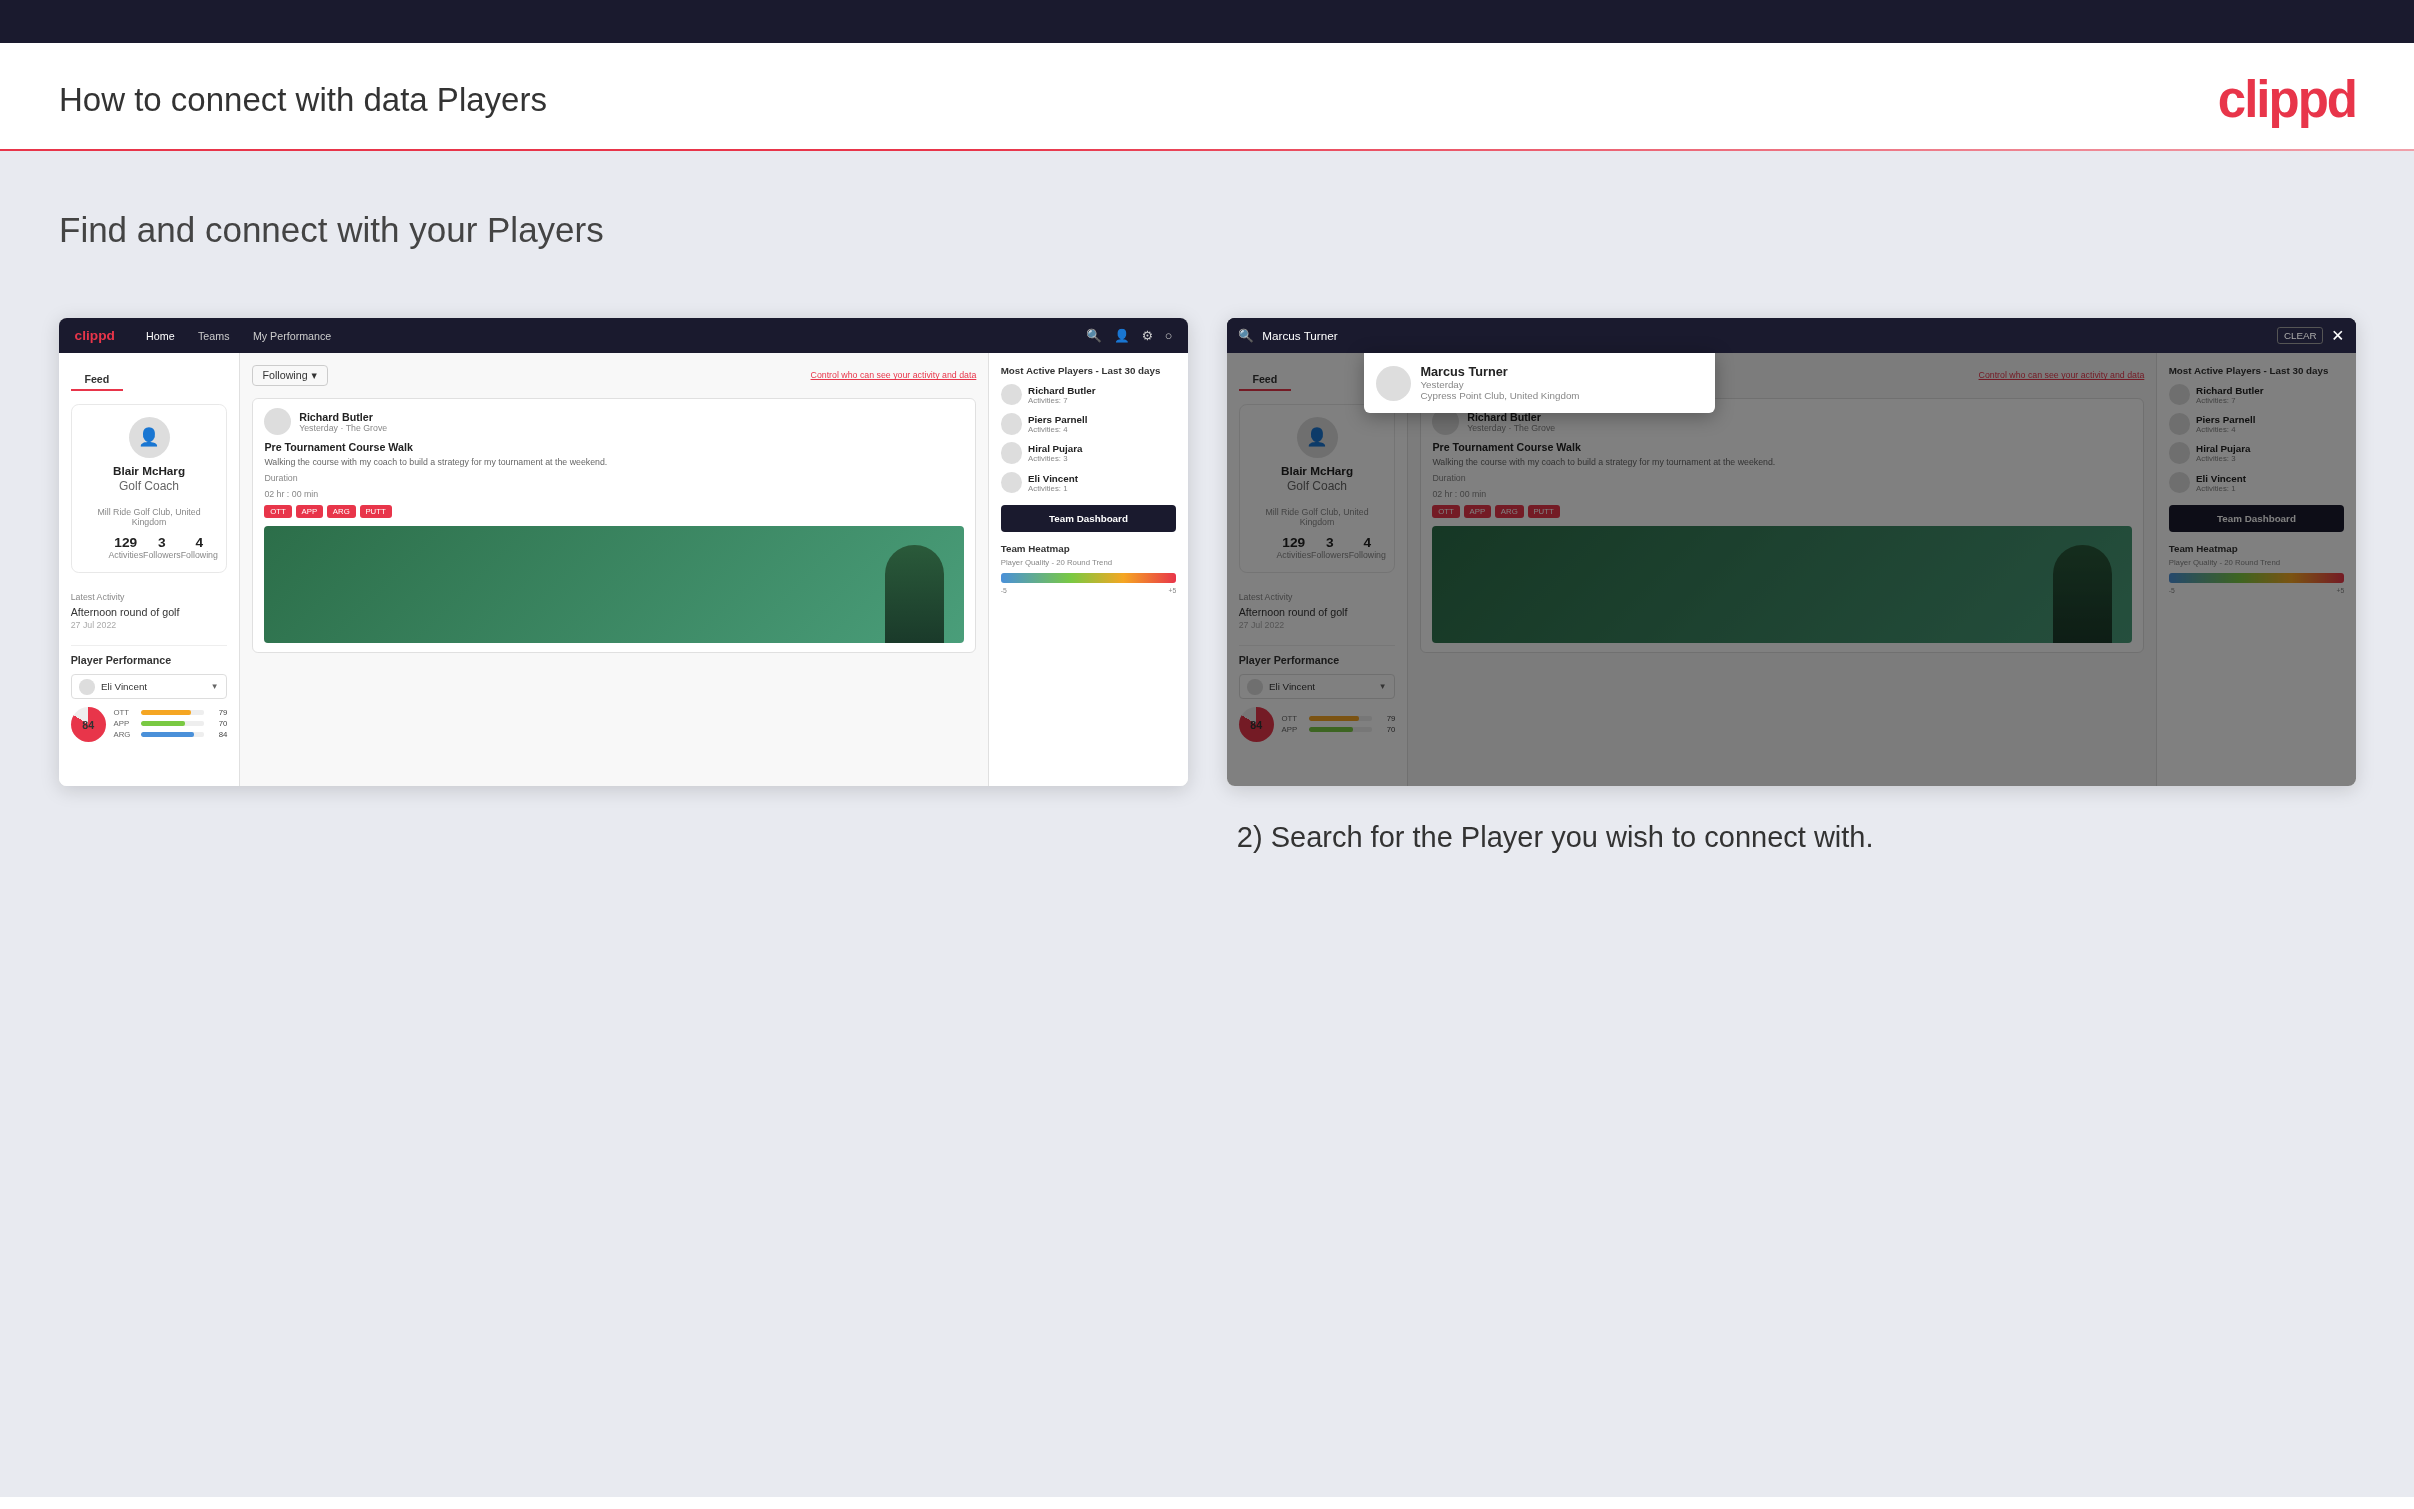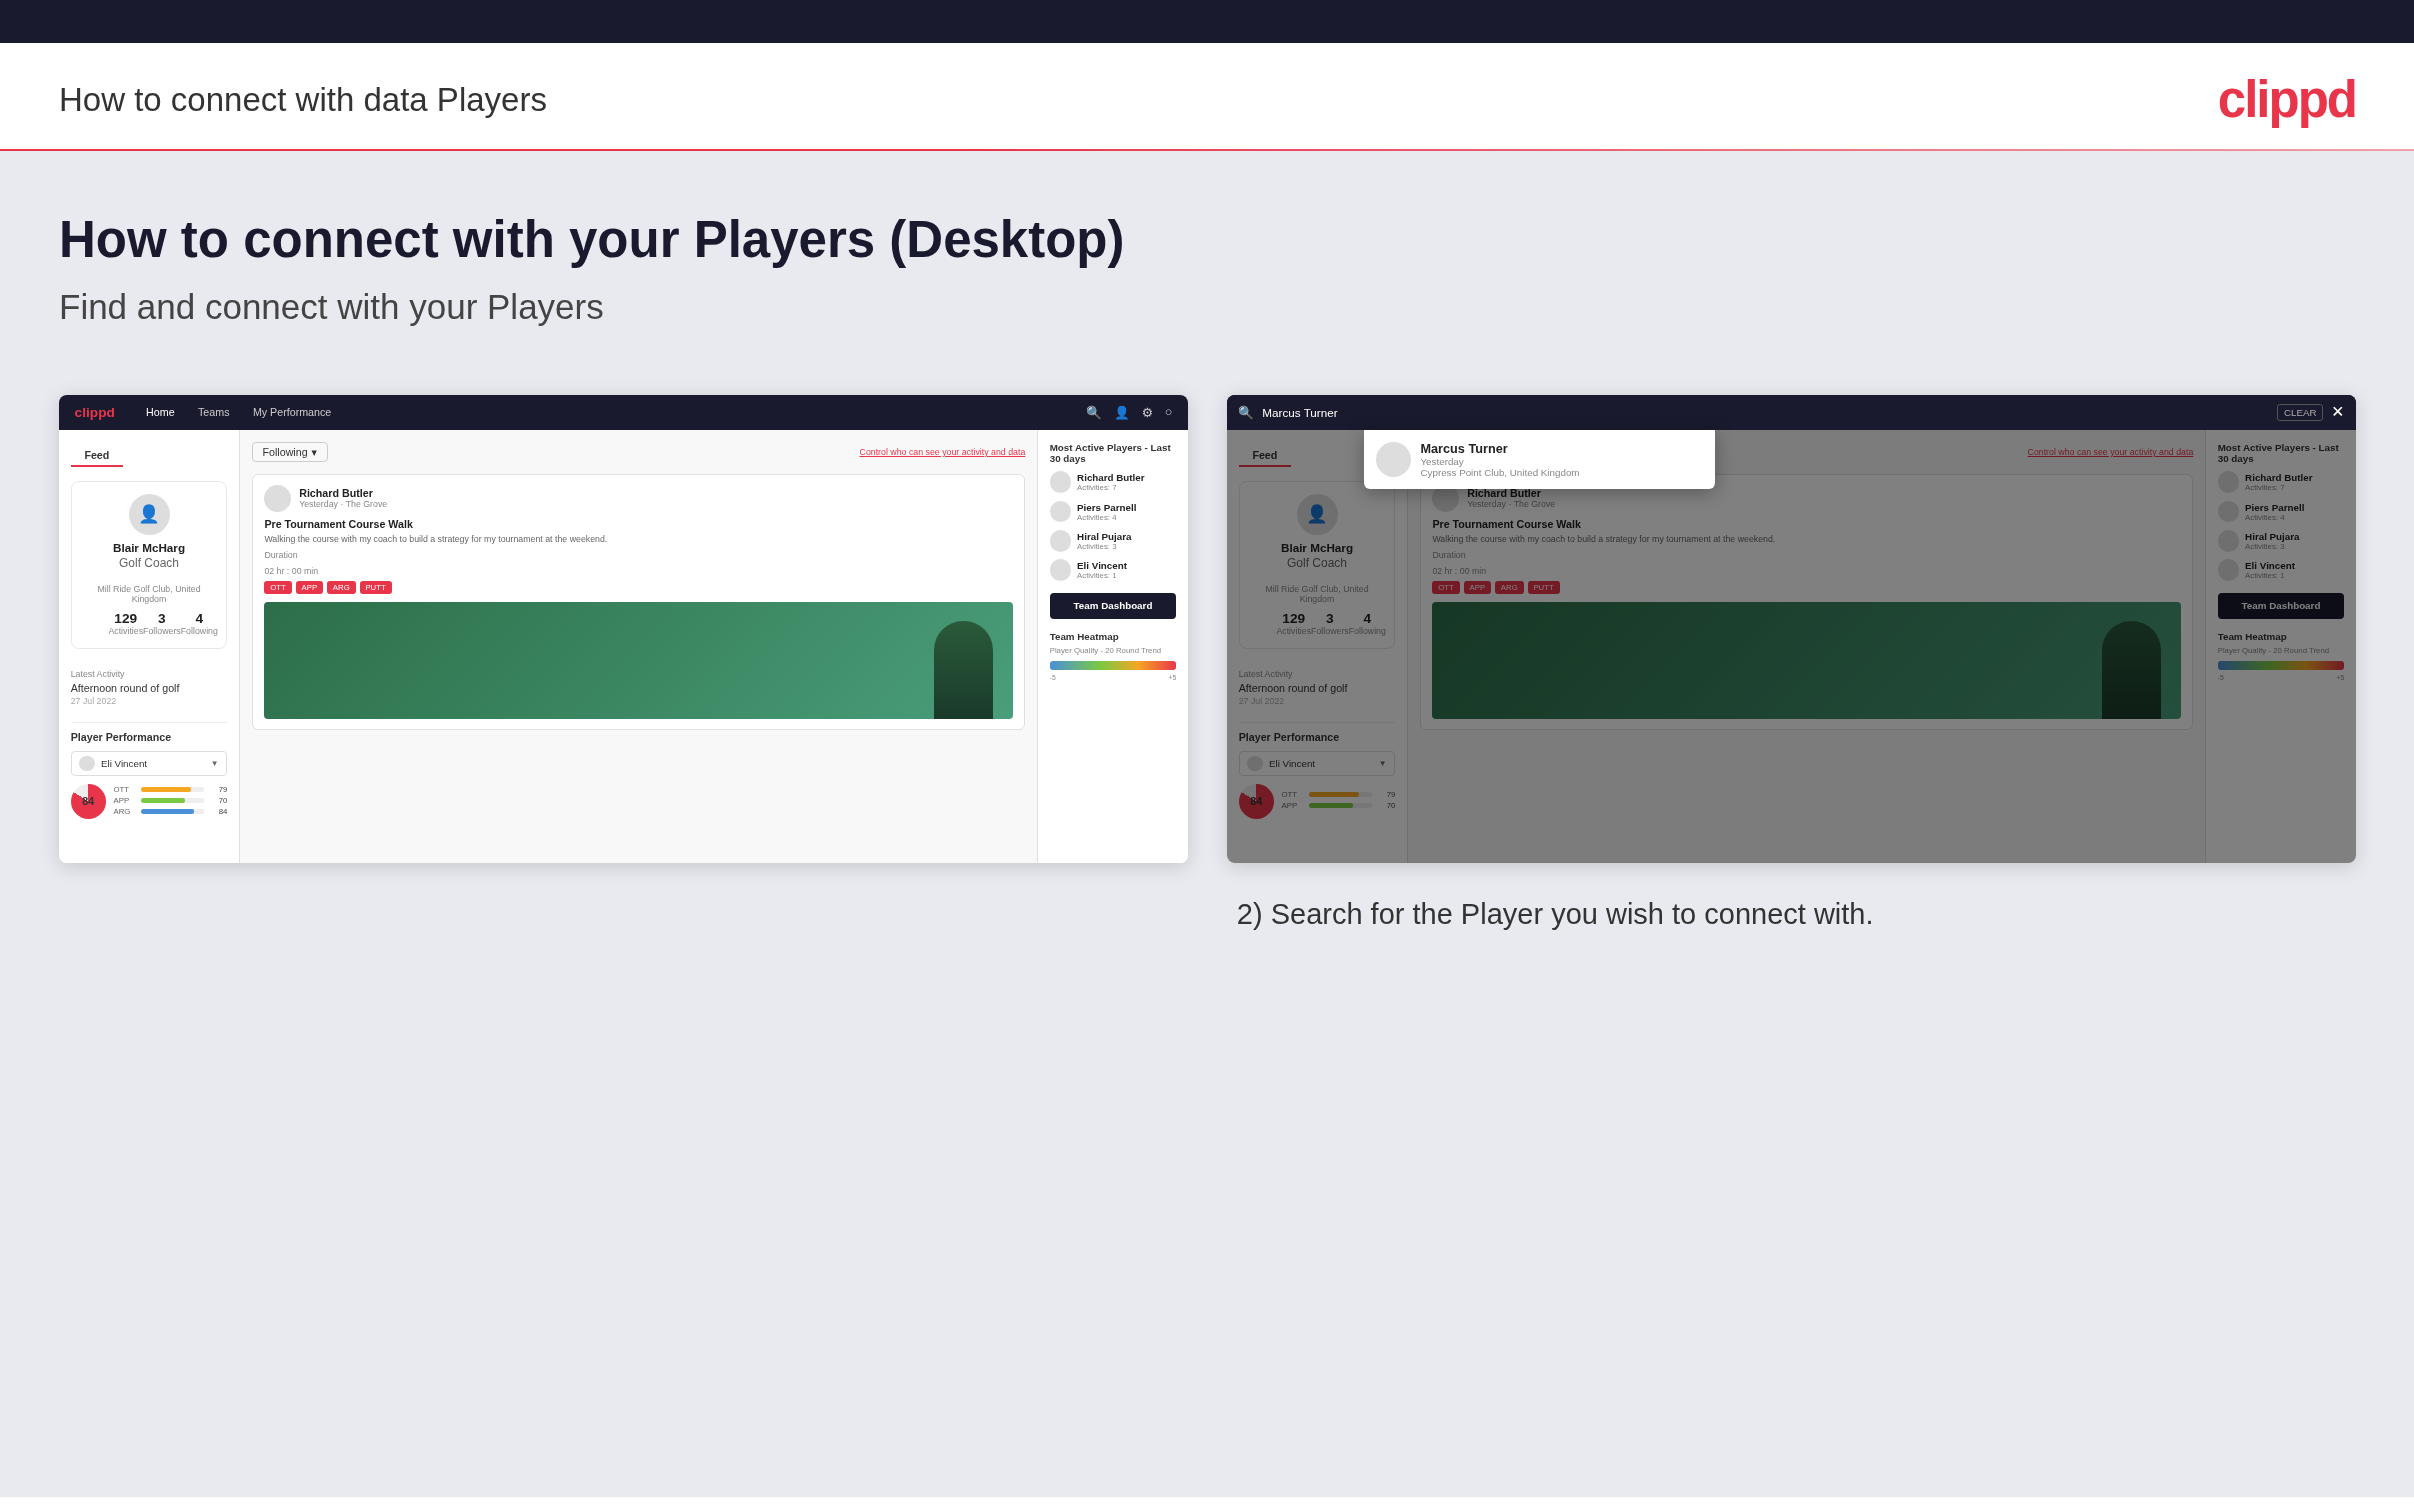--- a/index.html
+++ b/index.html
@@ -417,21 +417,21 @@
       bottom: 0;
       right: 19.5px;
       width: 59px;
       height: 98px;
       background: linear-gradient(180deg, #2a5a3a 0%, #1a3a2a 100%);
       border-radius: 29px 29px 0 0;
     }
 
     
     .app-right {
-      width: 151px;
+      width: 200px;
       background: #fff;
       border-left: 1px solid #e0e0e0;
       padding: 11.7px;
       flex-shrink: 0;
     }
     .map-title {
       font-size: 9.8px;
       font-weight: 600;
       color: #333;
       margin-bottom: 7.8px;
@@ -591,21 +591,20 @@
 <div class="top-bar"></div>
 
 <div class="header">
   <span class="header-title">How to connect with data Players</span>
   <span class="logo">clippd</span>
 </div>
 
 <div class="header-divider"></div>
 
 <div class="main-content">
-  <div class="main-heading">How to connect with your Players (Desktop)</div>
   <div class="main-subheading">Find and connect with your Players</div>
 
   <div class="panels">
 
     <div class="panel">
       <div class="screenshot">
 
         <div class="app-mockup">
 
           <div class="app-nav">

